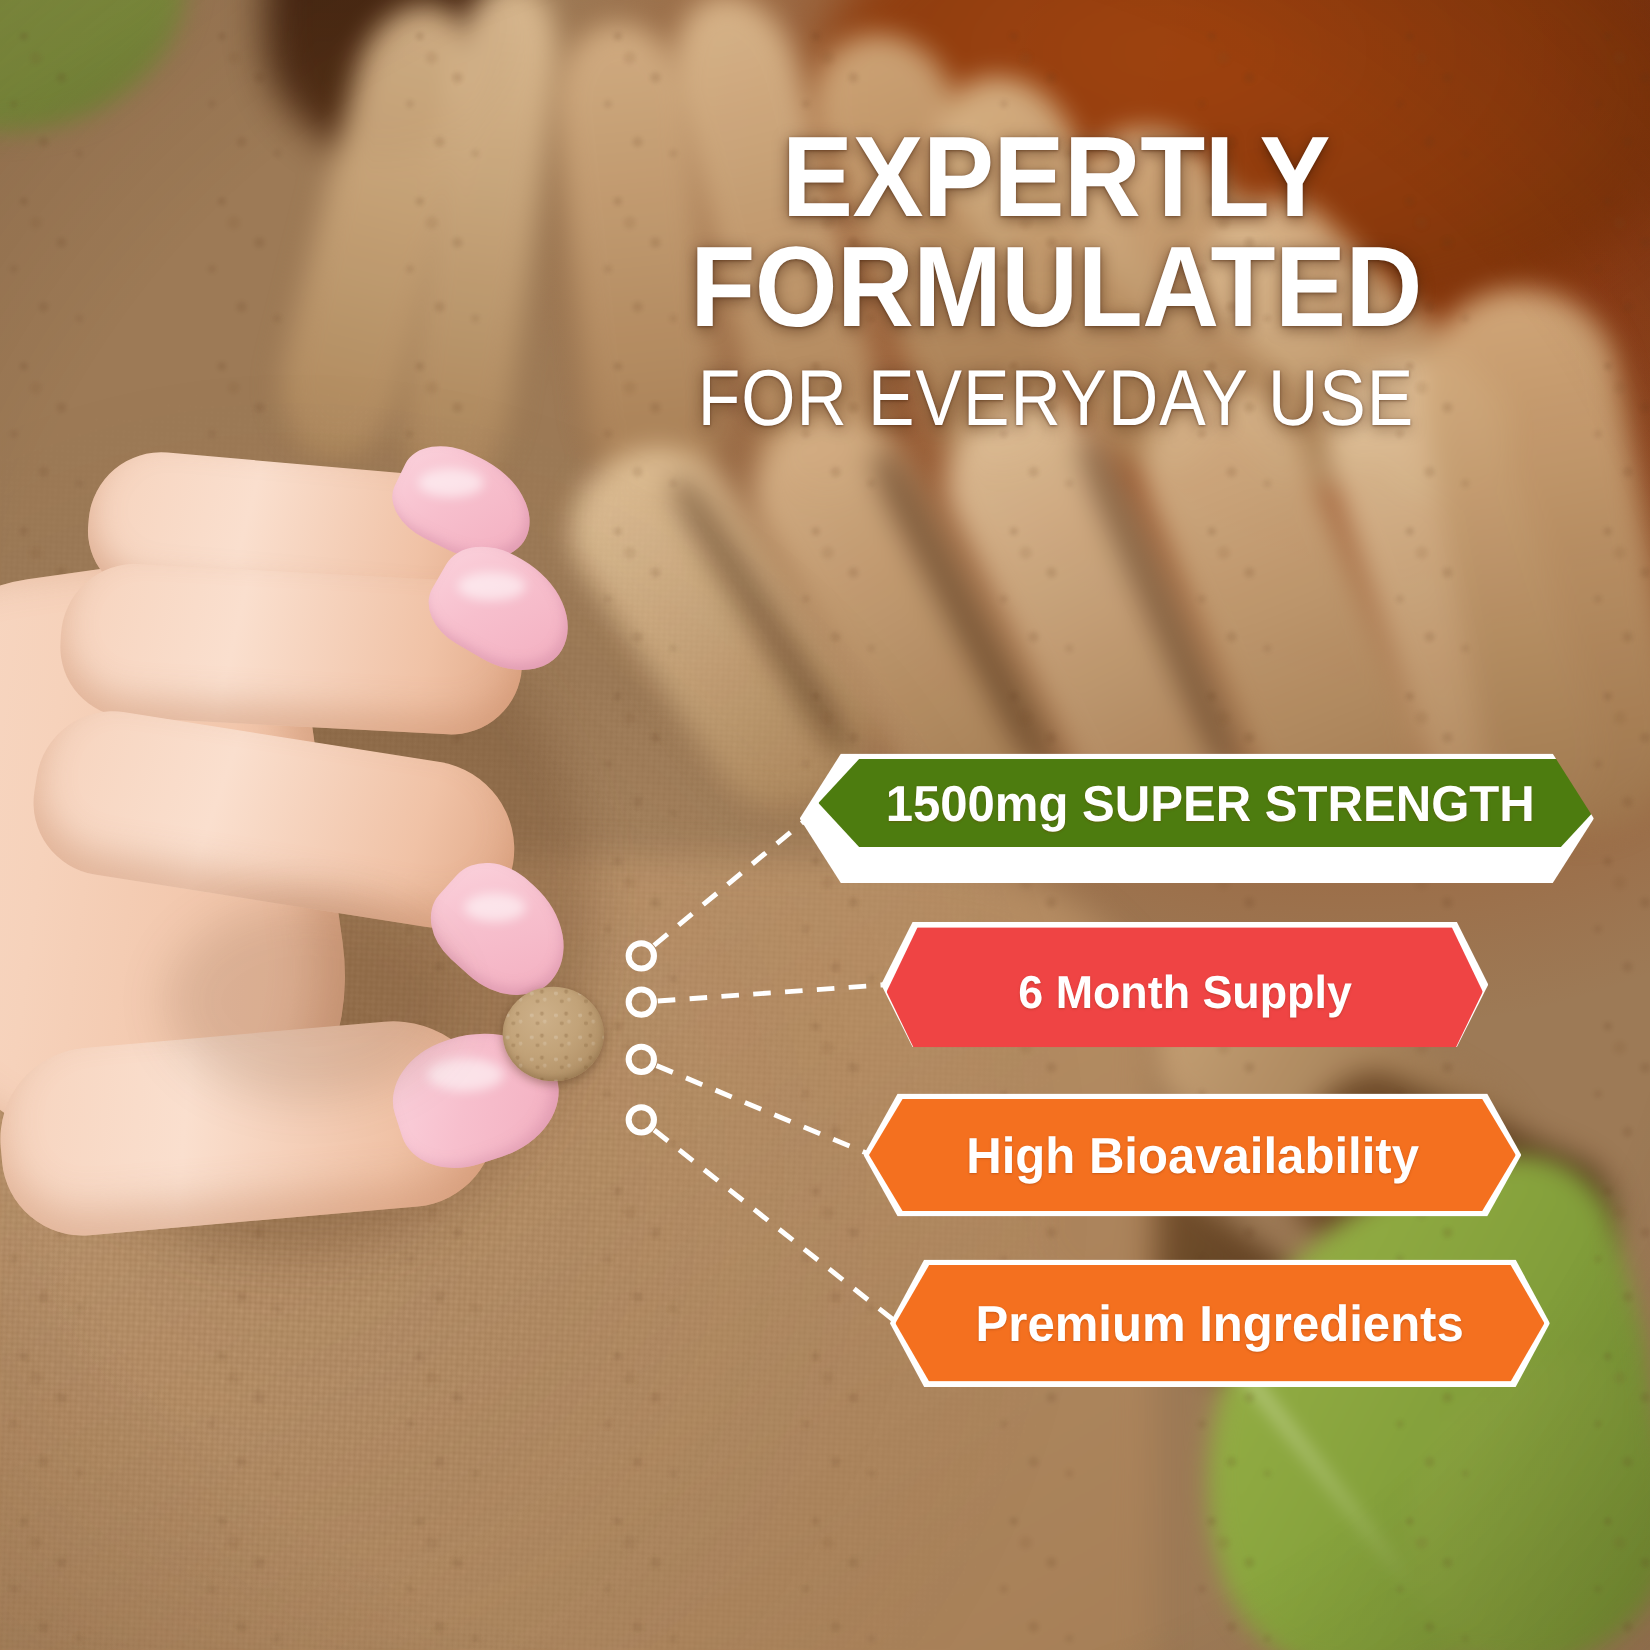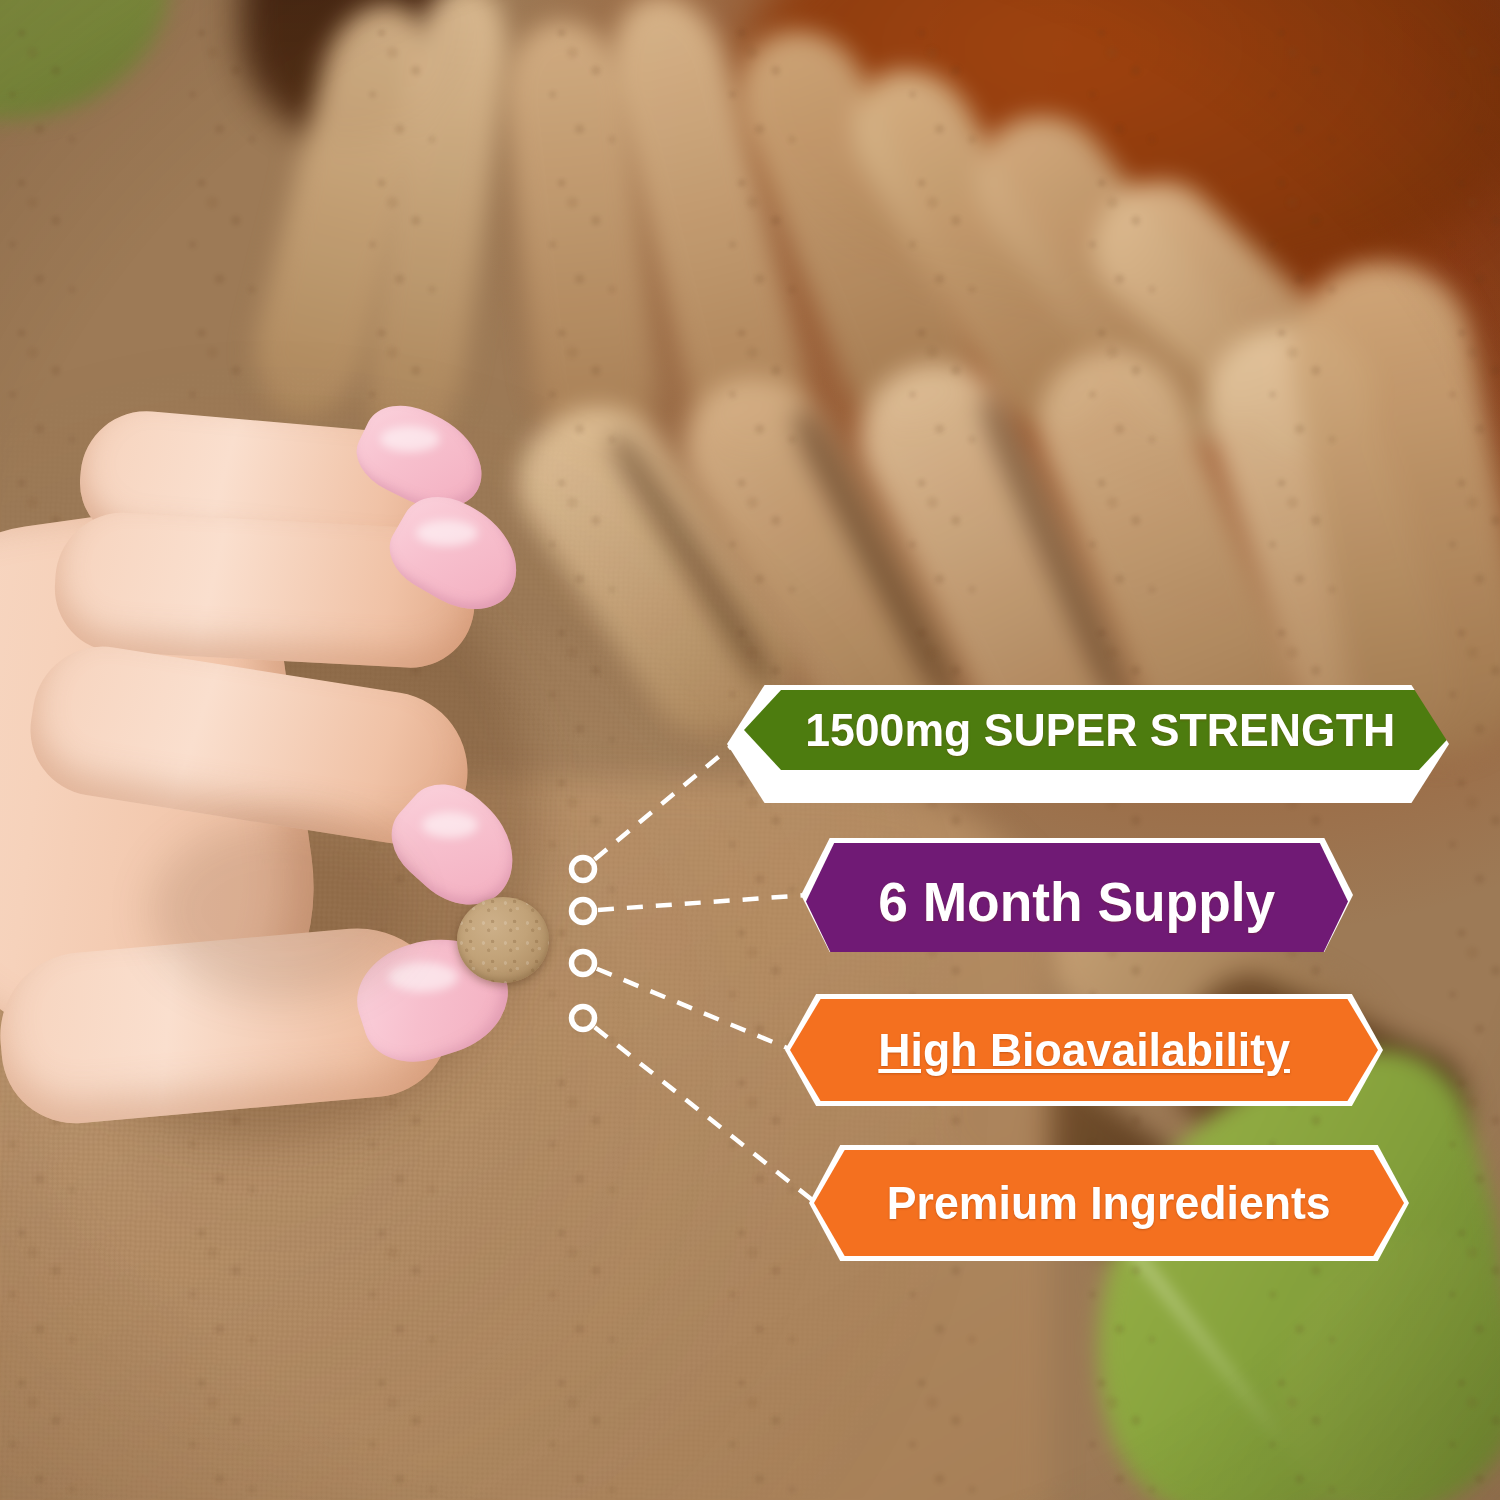--- a/index.html
+++ b/index.html
@@ -242,45 +242,50 @@
     <div class="nail" style="left:398px;top:540px;width:150px;height:116px;
                 border-radius:52% 66% 56% 48%;transform:rotate(-18deg);
                 box-shadow:inset -6px -4px 12px rgba(210,140,165,.5);"></div>
     <div class="nail-gloss" style="left:428px;top:562px;width:70px;height:30px;"></div>
 
     <div class="shadow-soft" style="left:190px;top:420px;width:260px;height:180px;opacity:.55;"></div>
   </div>
 
   <div class="tablet"></div>
 
+  <div class="headline">
+    <div class="h-l1">EXPERTLY</div>
+    <div class="h-l2">FORMULATED</div>
+    <div class="h-sub">FOR EVERYDAY USE</div>
+  </div>
 
   <svg class="connector-svg" viewBox="0 0 1500 1500">
       <line x1="594.5546186658133" y1="859.4349183230022" x2="734" y2="744" stroke="#ffffff" stroke-width="4.5" stroke-dasharray="16 13" stroke-linecap="butt"></line>
       <circle cx="583" cy="869" r="11.5" fill="none" stroke="#ffffff" stroke-width="5.5"></circle>
       <line x1="597.9622173081992" y1="909.936020102528" x2="808" y2="895" stroke="#ffffff" stroke-width="4.5" stroke-dasharray="16 13" stroke-linecap="butt"></line>
       <circle cx="583" cy="911" r="11.5" fill="none" stroke="#ffffff" stroke-width="5.5"></circle>
       <line x1="596.8481133697858" y1="968.764525661107" x2="792" y2="1050" stroke="#ffffff" stroke-width="4.5" stroke-dasharray="16 13" stroke-linecap="butt"></line>
       <circle cx="583" cy="963" r="11.5" fill="none" stroke="#ffffff" stroke-width="5.5"></circle>
       <line x1="594.7473848443493" y1="1027.327322730492" x2="816" y2="1203" stroke="#ffffff" stroke-width="4.5" stroke-dasharray="16 13" stroke-linecap="butt"></line>
       <circle cx="583" cy="1018" r="11.5" fill="none" stroke="#ffffff" stroke-width="5.5"></circle>
     </svg>
 
   <div id="badges-root">
       <div class="badge-outer" style="left: 727px; top: 685px; width: 722px; height: 118px;">
         <div class="badge" style="left: 17px; top: 5px; width: 712px; height: 80px; background: #4d7c0f; font-size: 46px;">
           <span class="badge-label">1500mg SUPER STRENGTH</span>
         </div>
       </div>
       <div class="badge-outer" style="left: 801px; top: 838px; width: 552px; height: 114px;">
-        <div class="badge" style="left: 5px; top: 5px; width: 542px; height: 117px; background: #701a75; font-size: 55px;">
+        <div class="badge" style="left: 5px; top: 5px; width: 542px; height: 117px; background: #ef4444; font-size: 42px;">
           <span class="badge-label">6 Month Supply</span>
         </div>
       </div>
       <div class="badge-outer" style="left: 785px; top: 994px; width: 598px; height: 112px;">
-        <div class="badge" style="left: 5px; top: 5px; width: 588px; height: 102px; background: rgb(244, 112, 31); font-size: 46px; text-decoration: underline;">
+        <div class="badge" style="left: 5px; top: 5px; width: 588px; height: 102px; background: rgb(244, 112, 31); font-size: 46px;">
           <span class="badge-label">High Bioavailability</span>
         </div>
       </div>
       <div class="badge-outer" style="left: 809px; top: 1145px; width: 600px; height: 116px;">
         <div class="badge" style="left: 5px; top: 5px; width: 590px; height: 106px; background: rgb(244, 112, 31); font-size: 46px; text-align: right;">
           <span class="badge-label">Premium Ingredients</span>
         </div>
       </div>
     </div>
 

